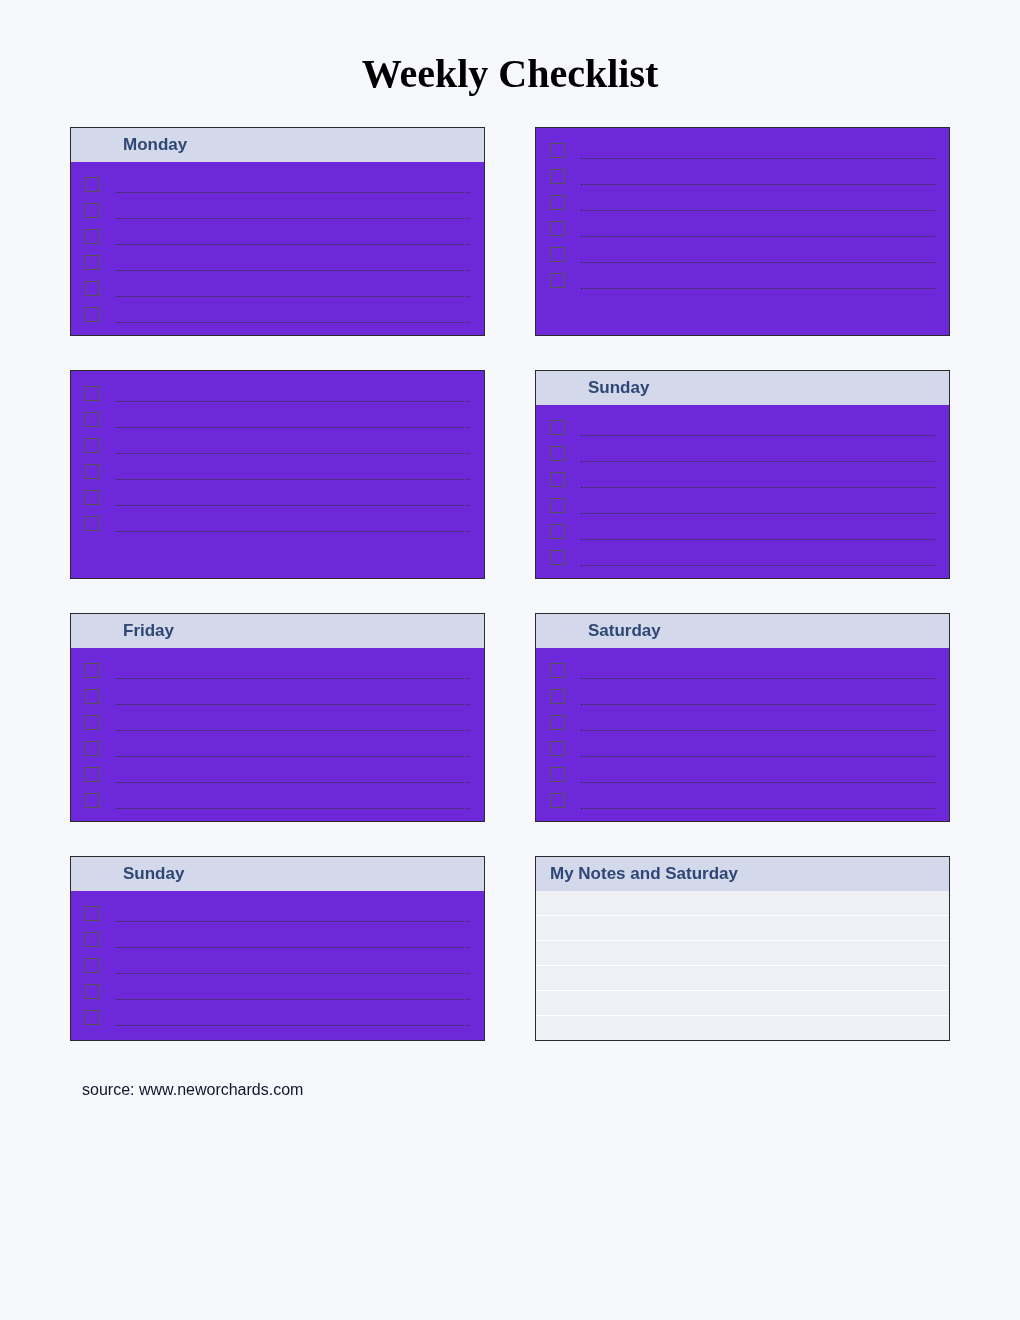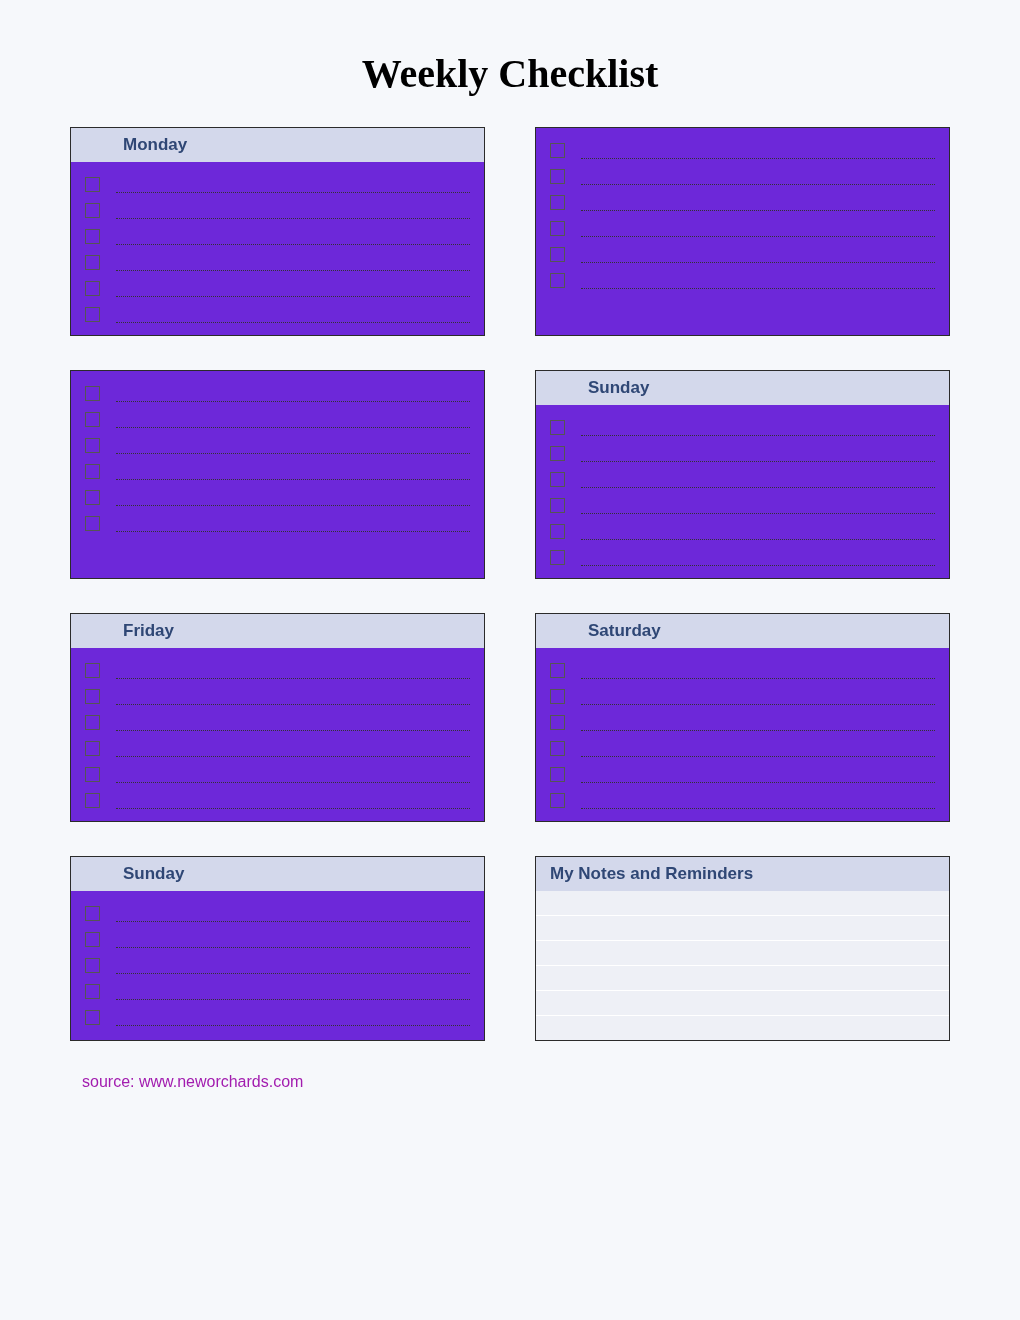--- a/index.html
+++ b/index.html
@@ -81,22 +81,22 @@
     display: flex;
     flex-direction: column;
     background: #eef0f6;
   }
   .notes-line {
     flex: 1;
     border-bottom: 1px solid #ffffff;
   }
   .notes-line:last-child { border-bottom: none; }
   .source {
-    margin-top: 32px;
-    color: #a21caf;
+    margin-top: 40px;
+    color: #0f172a;
     font-size: 16px;
     padding-left: 12px;
   }
 </style>
 </head>
 <body>
 
 <div class="title">Weekly Checklist</div>
 
 <div class="grid">
@@ -299,21 +299,21 @@
           <div class="line"></div>
         </div>
       <div class="row">
           <div class="checkbox"></div>
           <div class="line"></div>
         </div>
     </div>
   </div>
 
   <div class="notes-card">
-    <div class="notes-header">My Notes and Reminders</div>
+    <div class="notes-header">My Notes and Saturday</div>
     <div class="notes-body">
       <div class="notes-line"></div>
       <div class="notes-line"></div>
       <div class="notes-line"></div>
       <div class="notes-line"></div>
       <div class="notes-line"></div>
       <div class="notes-line"></div>
     </div>
   </div>
 

